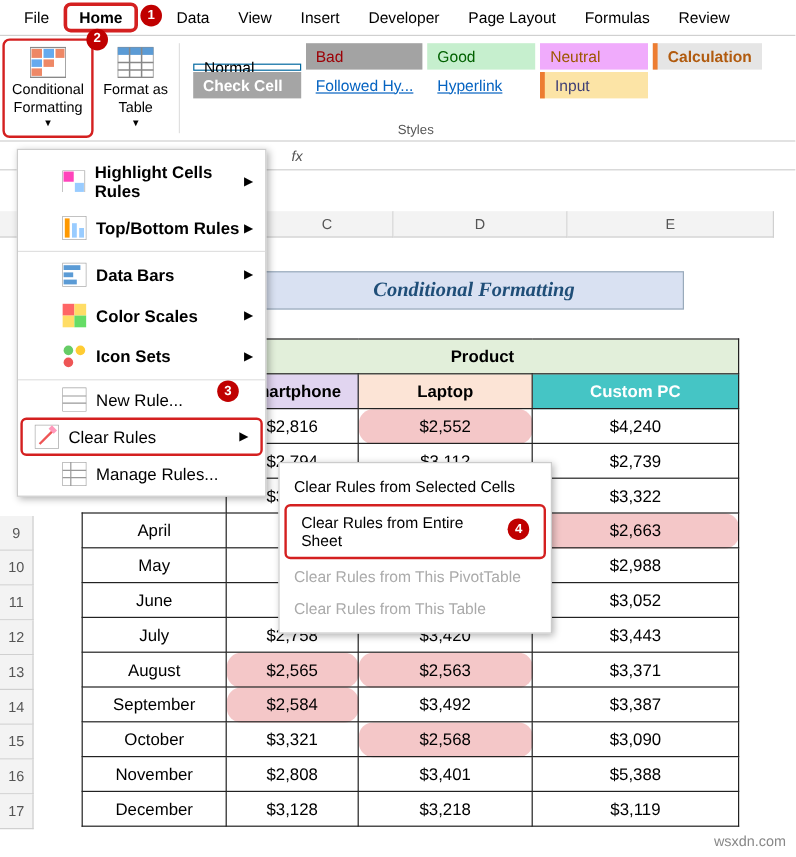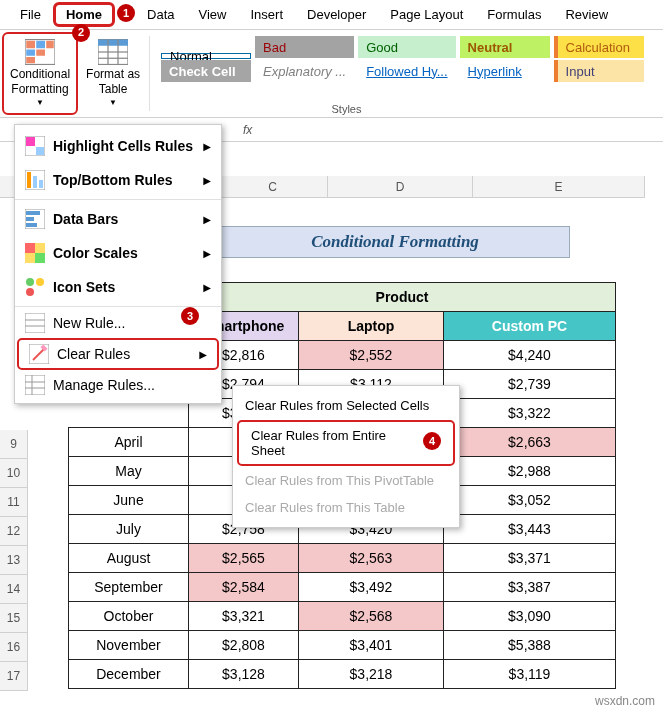--- a/index.html
+++ b/index.html
@@ -14,22 +14,22 @@
 .big-btn { display: flex; flex-direction: column; align-items: center; justify-content: center; padding: 4px 6px; gap: 2px; font-size: 12px; text-align: center; line-height: 1.2; cursor: pointer; }
 .big-btn .caret { font-size: 8px; }
 .cond-box { border: 2px solid #d42020; border-radius: 6px; margin: 2px; position: relative; }
 .cond-box .numbadge { position: absolute; top: -10px; right: -14px; }
 .vline { width: 1px; background: #e0e0e0; margin: 6px 3px; }
 .styles-grid { display: grid; grid-template-columns: repeat(5, auto); grid-auto-rows: 22px; gap: 2px 4px; padding: 6px 4px 2px 8px; align-content: start; }
 .style-cell { padding: 2px 8px; min-width: 90px; display: flex; align-items: center; font-size: 13px; white-space: nowrap; }
 .s-normal { border: 1px solid #0369a1; margin-top: 17px; }
 .s-bad { background: #a3a3a3; color: #9c0006; }
 .s-good { background: #c6efce; color: #006100; }
-.s-neutral { background: #bef264; color: #9c5700; font-weight: bold; }
-.s-calc { background: #fde047; color: #b15b0f; border-left: 4px solid #ed7d31; font-weight: normal; }
+.s-neutral { background: #f0abfc; color: #9c5700; }
+.s-calc { background: #e5e5e5; color: #b15b0f; border-left: 4px solid #ed7d31; font-weight: bold; }
 .s-check { background: #a5a5a5; color: #fff; font-weight: bold; }
 .s-explan { color: #7f7f7f; font-style: italic; }
 .s-link { color: #0563c1; text-decoration: underline; }
 .s-hyper { color: #0563c1; text-decoration: underline; }
 .s-input { background: #fce4a6; color: #3f3f76; border-left: 4px solid #ed7d31; }
 .styles-label { position: absolute; bottom: 2px; left: 50%; font-size: 11px; color: #555; }
 
 .fx-row { display: flex; align-items: center; height: 24px; border-bottom: 1px solid #d0d0d0; padding-left: 210px; gap: 24px; font-size: 12px; color: #555; }
 .fx-arrow { font-size: 9px; }
 
@@ -43,24 +43,24 @@
 
 .table { position: absolute; top: 84px; left: 40px; border-collapse: collapse; }
 .table th, .table td { border: 1px solid #222; padding: 0; height: 29px; text-align: center; font-size: 14px; }
 .table th { font-weight: bold; }
 .hdr-product { background: #e2efda; }
 .hdr-smart { background: #e1d5f0; width: 110px; }
 .hdr-laptop { background: #fce4d6; width: 145px; }
 .hdr-pc { background: #45c5c5; color: #fff; width: 172px; }
 .hdr-month { background: #d9e1f2; width: 120px; }
 .month-col { background: #fff; font-weight: normal; }
-.hl { background: #f4c7c8; }
+.hl { background: #f4c7c8; border-radius: 12px; }
 
 .dropdown { position: absolute; top: 124px; left: 14px; width: 208px; background: #fff; border: 1px solid #ccc; box-shadow: 2px 2px 6px rgba(0,0,0,0.3); z-index: 50; padding: 4px 0; }
-.dd-item { display: flex; align-items: center; gap: 8px; padding: 6px 10px; font-size: 14px; cursor: pointer; position: relative; min-height: 34px; }
+.dd-item { display: flex; align-items: center; gap: 8px; padding: 6px 10px; font-size: 14px; cursor: pointer; position: relative; min-height: 34px; margin-left: 27px; }
 .dd-item.slim { min-height: 26px; padding: 4px 10px; }
 .dd-item .sub-arrow { position: absolute; right: 10px; font-size: 10px; }
 .dd-item.highlighted { border: 2px solid #d42020; border-radius: 5px; margin: 1px 2px; }
 .dd-sep { height: 1px; background: #e0e0e0; margin: 2px 0; }
 .dd-icon { width: 20px; height: 20px; display: inline-flex; align-items: center; justify-content: center; }
 
 .submenu { position: absolute; top: 385px; left: 232px; width: 228px; background: #fff; border: 1px solid #ccc; box-shadow: 2px 2px 6px rgba(0,0,0,0.3); z-index: 60; padding: 6px 0; }
 .sub-item { padding: 6px 12px; font-size: 13px; cursor: pointer; }
 .sub-item.disabled { color: #aaa; cursor: default; }
 .sub-item.highlighted { border: 2px solid #d42020; border-radius: 5px; margin: 1px 4px; display: flex; align-items: center; justify-content: space-between; }
@@ -116,21 +116,20 @@
     <span class="caret">▼</span>
   </div>
   <div class="vline"></div>
   <div class="styles-grid">
     <div class="style-cell s-normal">Normal</div>
     <div class="style-cell s-bad">Bad</div>
     <div class="style-cell s-good">Good</div>
     <div class="style-cell s-neutral">Neutral</div>
     <div class="style-cell s-calc">Calculation</div>
     <div class="style-cell s-check">Check Cell</div>
-    <div class="style-cell s-explan">Explanatory ...</div>
     <div class="style-cell s-link">Followed Hy...</div>
     <div class="style-cell s-hyper">Hyperlink</div>
     <div class="style-cell s-input">Input</div>
   </div>
   <div class="styles-label">Styles</div>
 </div>
 
 <div class="fx-row">
 <span class="fx-arrow">▼</span>
   <span style="font-style:italic">fx</span>

